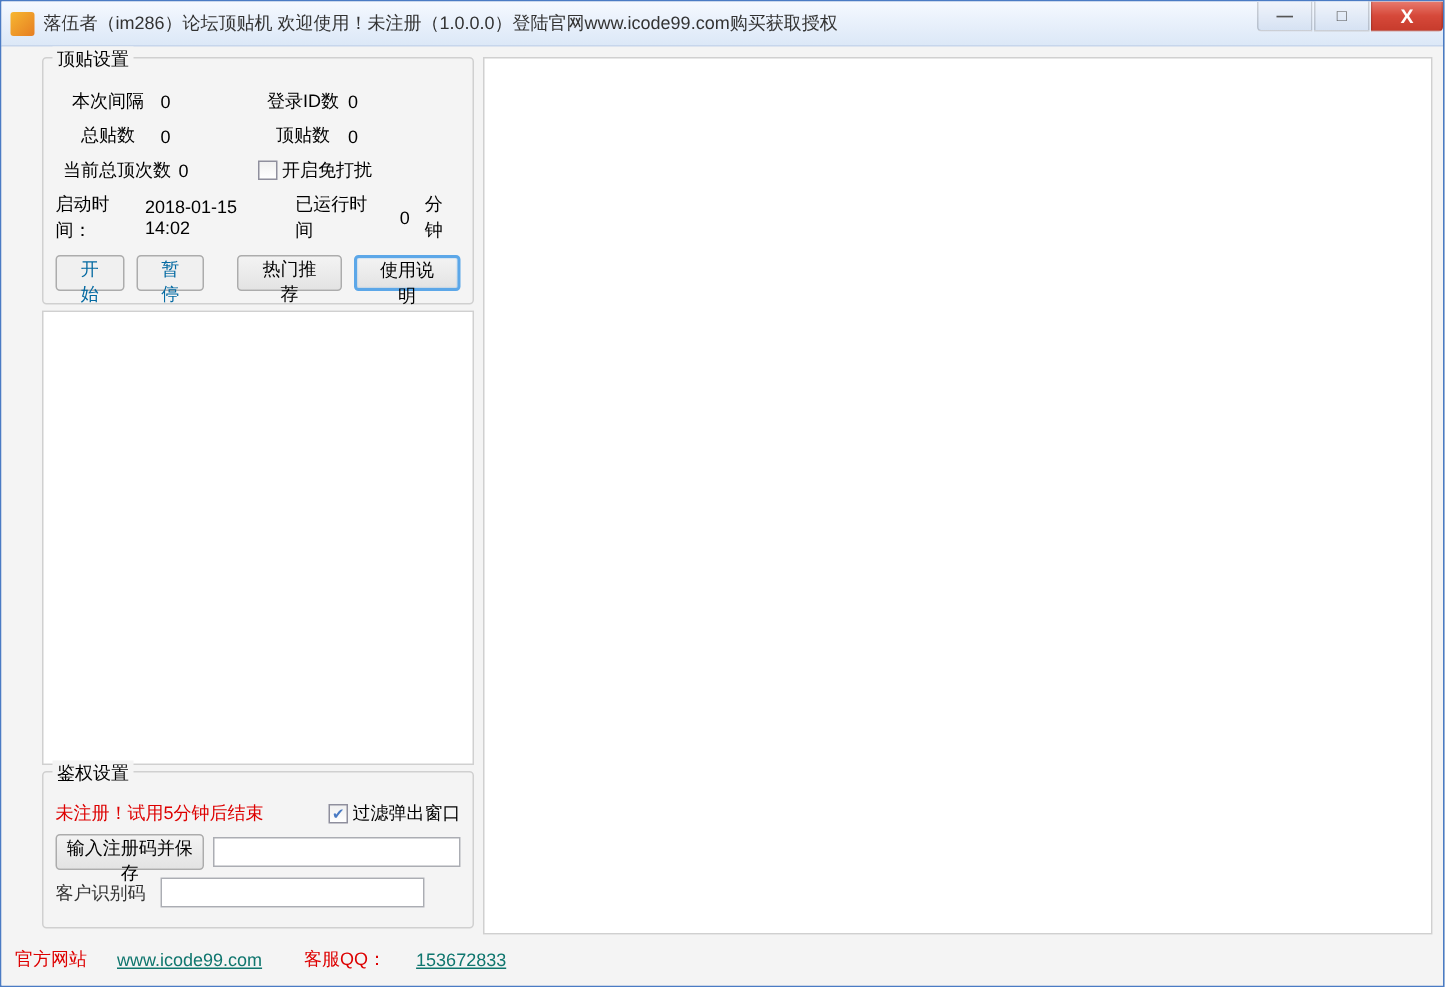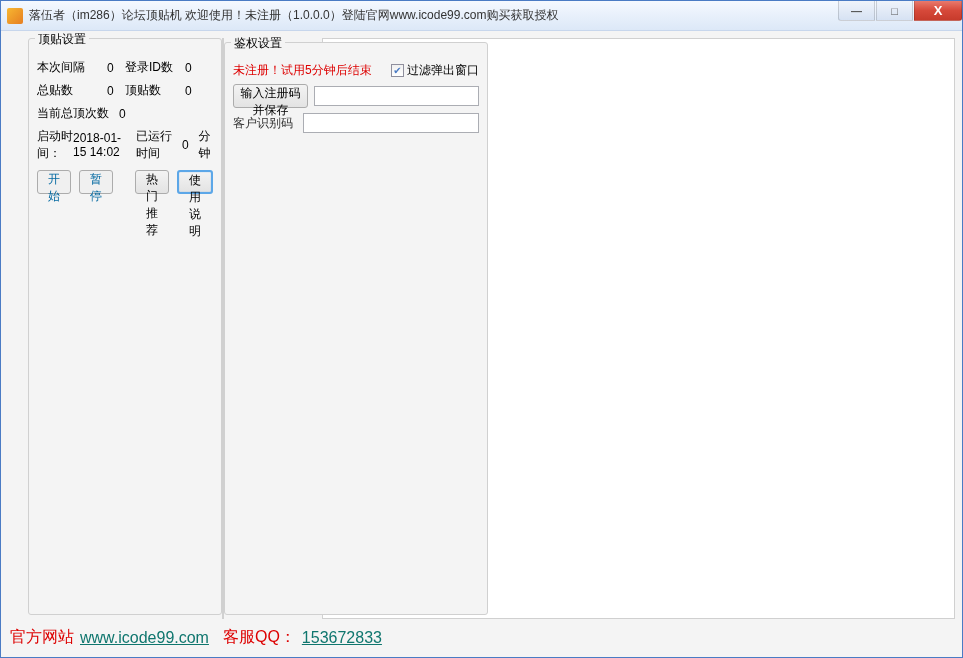--- a/index.html
+++ b/index.html
@@ -79,21 +79,21 @@
   gap: 4px;
 }
 .main-row {
   display: flex;
   gap: 6px;
   flex: 1;
 }
 .left-pane {
   width: 308px;
   display: flex;
-  flex-direction: row;
+  flex-direction: column;
   padding-left: 20px;
 }
 .right-pane {
   flex: 1;
   background: #fff;
   border: 1px solid #d0d0d0;
 }
 .groupbox {
   border: 1px solid #d0d0d0;
   border-radius: 3px;
@@ -145,20 +145,21 @@
   box-shadow: 0 0 1px #5ca7e8 inset;
 }
 .data-row {
   display: flex;
   margin: 6px 0;
 }
 .data-col {
   flex: 1;
   display: flex;
   align-items: center;
+  text-align: center;
 }
 .data-label { width: 70px; }
 .chk-wrap {
   display: flex;
   align-items: center;
   gap: 3px;
 }
 .chk {
   width: 13px;
   height: 13px;
@@ -195,23 +196,23 @@
   border: 1px solid #abadb3;
   background: #fff;
   padding: 0 4px;
   font-size: 12px;
   font-family: inherit;
 }
 .text-input.med { width: 176px; }
 .footer {
   display: flex;
   align-items: center;
-  gap: 6px;
+  gap: 20px;
   padding: 4px 2px 2px 2px;
-  font-size: 16px;
+  font-size: 12px;
 }
 .footer .red { color: #d00; }
 .footer .link { color: #0f766e; text-decoration: underline; }
 </style>
 </head>
 <body>
 
 <div class="window">
   <div class="titlebar">
     <div class="titlebar-icon"></div>
@@ -257,20 +258,24 @@
             <div class="data-col">
               <span class="data-label" style="width:60px;">顶贴数</span>
               <span>0</span>
             </div>
           </div>
 
           <div class="data-row">
             <div class="data-col">
               <span class="data-label" style="width:82px;">当前总顶次数</span>
               <span>0</span>
+            </div>
+            <div class="data-col chk-wrap">
+              <span class="chk"></span>
+              <span>开启免打扰</span>
             </div>
           </div>
 
           <div class="setting-row">
             <span>启动时间：</span>
             <span style="margin-right:6px;">2018-01-15 14:02</span>
             <span>已运行时间</span>
             <span style="margin:0 10px;">0</span>
             <span>分钟</span>
           </div>

